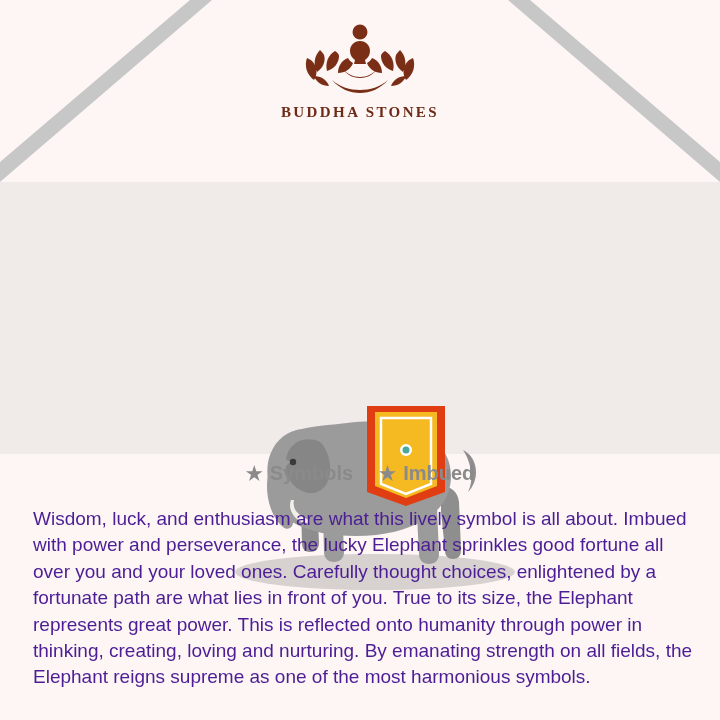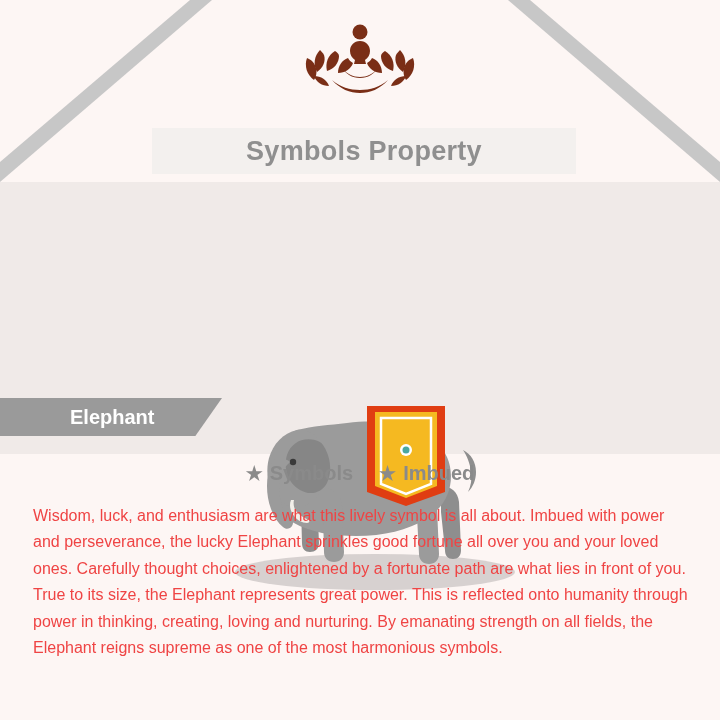--- a/index.html
+++ b/index.html
@@ -163,23 +163,23 @@
     font-size: 19px;
     line-height: 1;
   }
 
   
   .body-copy {
     position: absolute;
     top: 487px;
     left: 33px;
     width: 660px;
-    font-size: 16px;
+    font-size: 19px;
     line-height: 26.4px;
-    color: #ef4444;
+    color: #4c1d95;
     text-align: left;
   }
 </style>
 </head>
 <body>
 
 <div class="page">
 
   <div class="corner corner-tl">
     <div class="corner-tl-inner"></div>
@@ -215,25 +215,23 @@
           <path d="M27 40c-3 8 0 17 7 22 4-6 3-14-2-19-1-1-3-2-5-3z"></path>
           <path d="M133 40c3 8 0 17-7 22-4-6-3-14 2-19 1-1 3-2 5-3z"></path>
 
           <path d="M34 58c2 6 8 10 15 10-2-6-8-10-15-10z"></path>
           <path d="M126 58c-2 6-8 10-15 10 2-6 8-10 15-10z"></path>
 
           <path d="M52 62c8 7 18 10 28 10s20-3 28-10c-8 9-18 13-28 13s-20-4-28-13z"></path>
         </g>
       </svg>
     </span>
-  </div>
-
-  <div class="title-bar">
-    <span class="title-text">Symbols Property</span>
-  </div>
+    <div class="brand-name">BUDDHA STONES</div>
+  </div>
+
 
   <div class="illus-panel">
     <div class="shadow-ellipse"></div>
     <span class="elephant-svg">
       <svg width="320" height="200" viewBox="0 0 320 200" xmlns="http://www.w3.org/2000/svg">
         <g>
 
           <path d="M236 108c10 0 17 6 18 16l2 48c0 6-3 9-8 9s-8-3-8-9l-4-38z" fill="#8e8e8e"></path>
 
           <path d="M96 104c9 0 15 6 16 15l2 46c0 6-4 9-9 9s-8-3-8-9l-1-37z" fill="#8e8e8e"></path>
@@ -259,23 +257,20 @@
           <path d="M162 28h78v86l-39 14-39-14z" fill="#e03d12"></path>
           <path d="M170 34h62v74l-31 12-31-12z" fill="#f5b921"></path>
           <path d="M176 40h50v66l-25 10-25-10z" fill="#f5b921" stroke="#ffffff" stroke-width="2.5" fill-opacity="1"></path>
           <circle cx="201" cy="72" r="6" fill="#ffffff"></circle>
           <circle cx="201" cy="72" r="3.5" fill="#4aa7a0"></circle>
         </g>
       </svg>
     </span>
   </div>
 
-  <div class="name-tag">
-    <span class="tag-text">Elephant</span>
-  </div>
 
   <div class="keywords">
     <span class="kw">
       <span class="star">★</span>
       <span>Symbols</span>
     </span>
     <span class="kw">
       <span class="star">★</span>
       <span>Imbued</span>
     </span>

